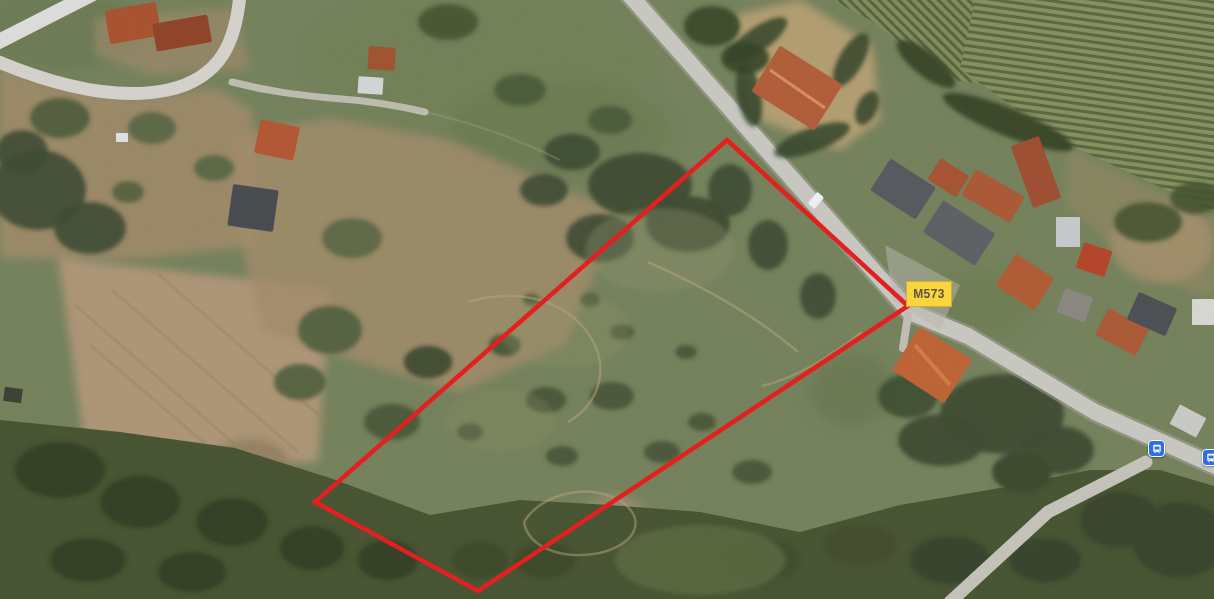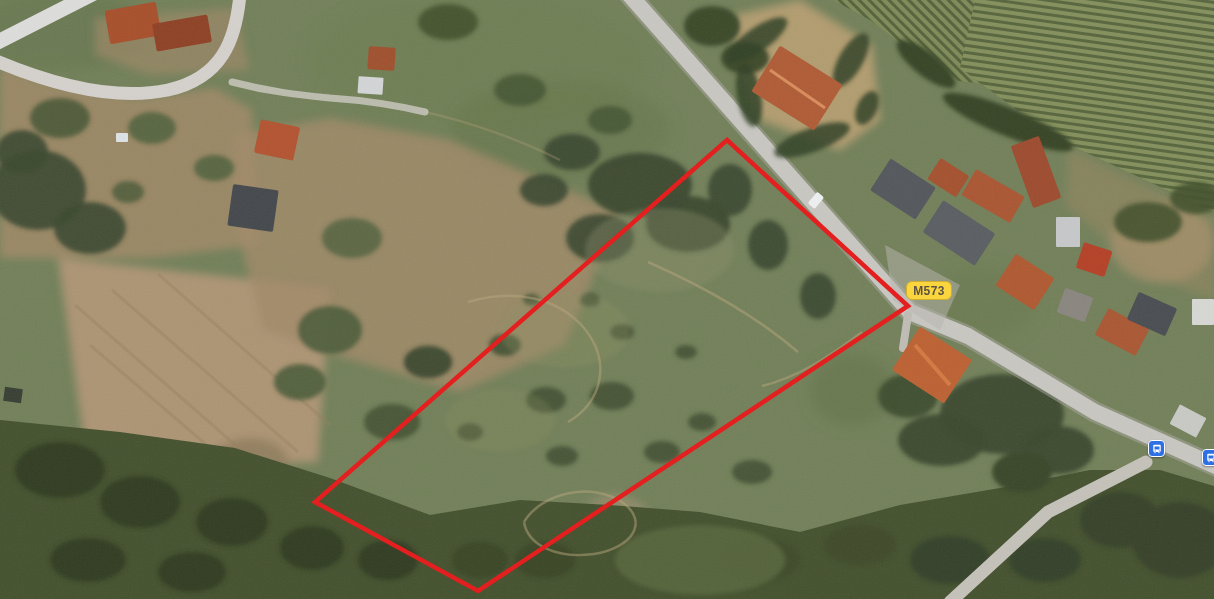--- a/index.html
+++ b/index.html
@@ -2,22 +2,22 @@
 <html><head>
 <meta charset="utf-8">
 <style>
   html,body{margin:0;padding:0;background:#222;}
   .viewport{
     position:relative;width:1214px;height:599px;overflow:hidden;
     font-family:"Liberation Sans",sans-serif;background:#73815a;
   }
   .viewport > svg{position:absolute;left:0;top:0;}
   .road-badge{
-    position:absolute;left:906px;top:281px;width:46px;height:19px;
-    background:#fbd53d;border:1px solid #cfae30;border-radius:6px;
+    position:absolute;left:906px;top:281px;width:46px;height:26px;
+    background:#fbd53d;border:1px solid #cfae30;border-radius:0;
     color:#5c5345;font-size:12px;font-weight:bold;letter-spacing:.4px;
     display:flex;align-items:center;justify-content:center;line-height:1;
     box-sizing:border-box;z-index:30;
   }
   .bus-stop{
     position:absolute;width:17px;height:17px;background:#2e6fe3;
     border:1.5px solid #fff;border-radius:4px;box-sizing:border-box;
     display:flex;align-items:center;justify-content:center;
     box-shadow:0 1px 2px rgba(0,0,0,.35);z-index:30;
   }

